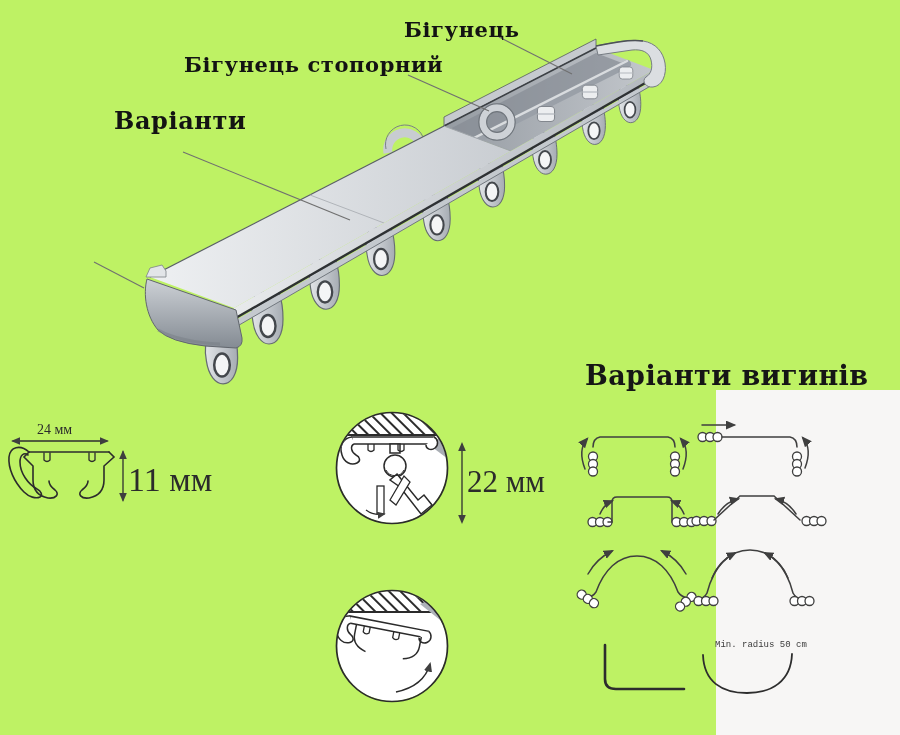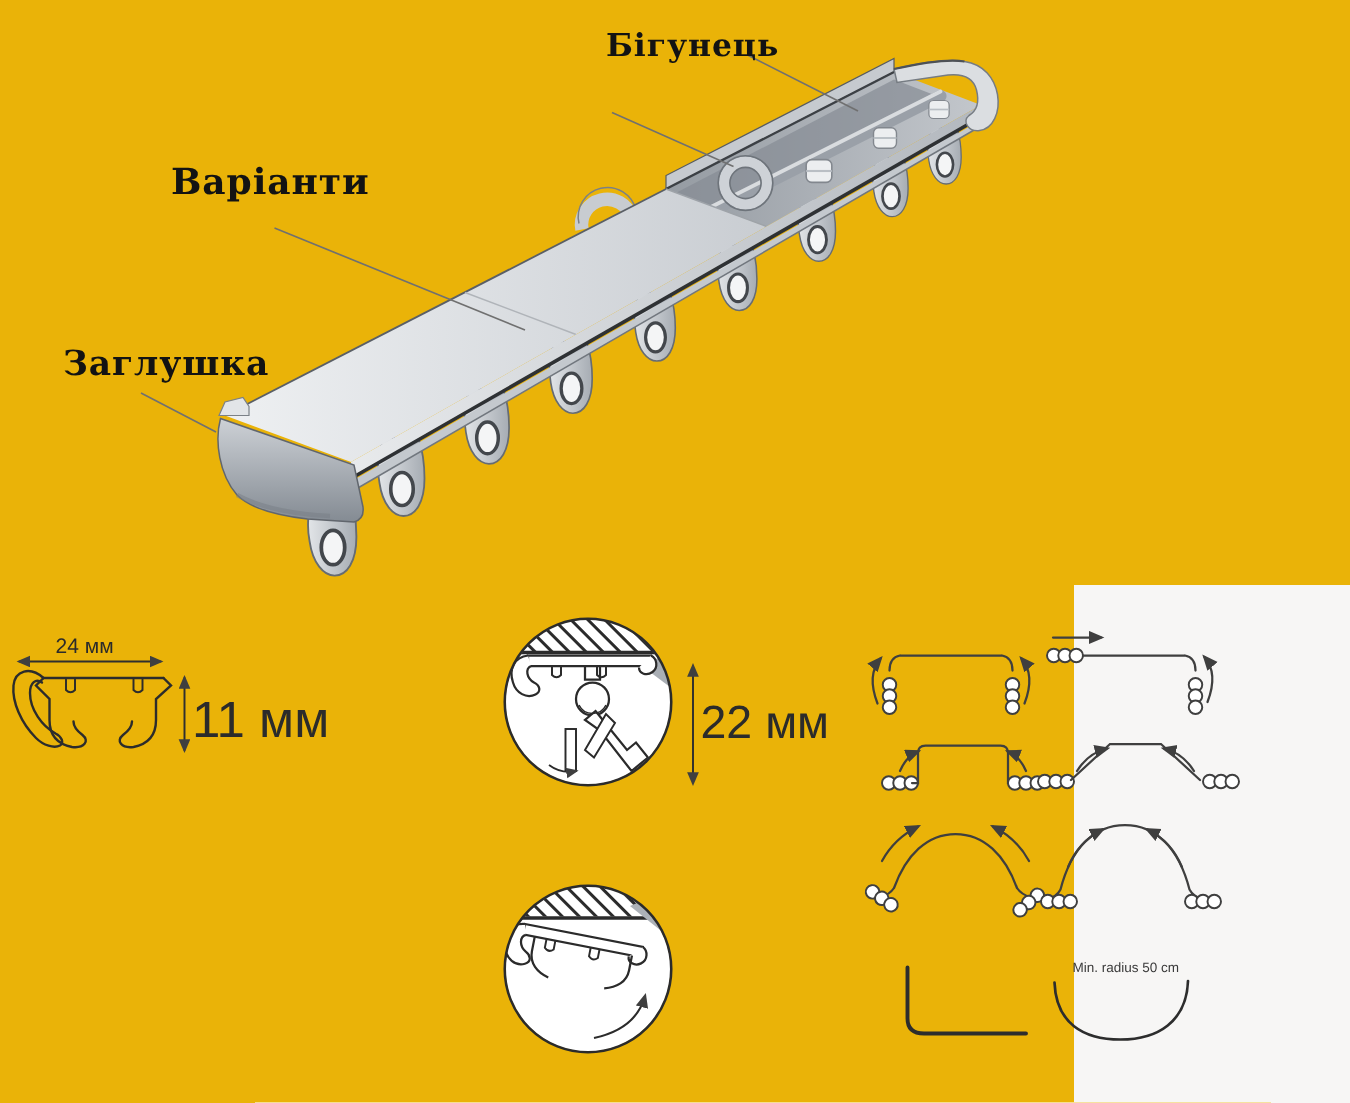--- a/index.html
+++ b/index.html
@@ -1,26 +1,26 @@
 <!DOCTYPE html>
 <html><head>
 <meta charset="utf-8">
 <style>
   html,body{margin:0;padding:0;background:#fff;}
-  .stage{position:relative;width:900px;height:735px;background:#eab308;overflow:hidden;
+  .stage{position:relative;width:900px;height:735px;background:#bef264;overflow:hidden;
          font-family:"DejaVu Sans","Liberation Sans",sans-serif;}
   .art{position:absolute;left:0;top:0;width:900px;height:735px;}
   .lbl{position:absolute;color:#131313;font-weight:700;letter-spacing:0.6px;white-space:nowrap;
        font-family:"DejaVu Serif","Liberation Serif",serif;}
   .heading{position:absolute;color:#161616;font-weight:700;letter-spacing:0.4px;white-space:nowrap;
        font-family:"DejaVu Serif","Liberation Serif",serif;}
   .dim{position:absolute;color:#2b2b2b;white-space:nowrap;
-       font-family:Liberation Sans, sans-serif;}
+       font-family:Liberation Serif, serif;}
   .note{position:absolute;color:#3a3a3a;white-space:nowrap;
-       font-family:Liberation Sans, sans-serif;}
+       font-family:Liberation Mono, monospace;}
 </style>
 </head>
 <body>
 
 <div class="stage">
 
 <svg class="art" viewBox="0 0 900 735">
   <defs>
     <linearGradient id="coverGrad" x1="0" y1="0" x2="1" y2="0">
       <stop offset="0" stop-color="#eef0f2"></stop>
@@ -251,22 +251,23 @@
       <path d="M605,645 V679 Q605,689 616,689 H684" stroke="#2d2d2d" stroke-width="2.6"></path>
     </g>
 
     <g>
       <path d="M703,655 C704,682 722,693 747,693 C772,693 791,681 792,654" stroke="#2d2d2d" stroke-width="1.8"></path>
     </g>
   </g>
 </svg>
 
   <div class="lbl" style="left:404px;top:17px;font-size:21px">Бігунець</div>
+  <div class="lbl" style="left:184px;top:52px;font-size:21px">Бігунець стопорний</div>
   <div class="lbl" style="left:114px;top:106px;font-size:24px">Варіанти</div>
-  <div class="lbl" style="left:42px;top:229px;font-size:23px">Заглушка</div>
-
+
+  <div class="heading" style="left:585px;top:360px;font-size:27px">Варіанти вигинів</div>
 
   <div class="dim" style="left:37px;top:422px;font-size:14px">24 мм</div>
   <div class="dim" style="left:128px;top:461px;font-size:34px">11 мм</div>
   <div class="dim" style="left:467px;top:464px;font-size:31px">22 мм</div>
 
   <div class="note" style="left:715px;top:640px;font-size:9px">Min. radius 50 cm</div>
 </div>
 
 </body></html>

